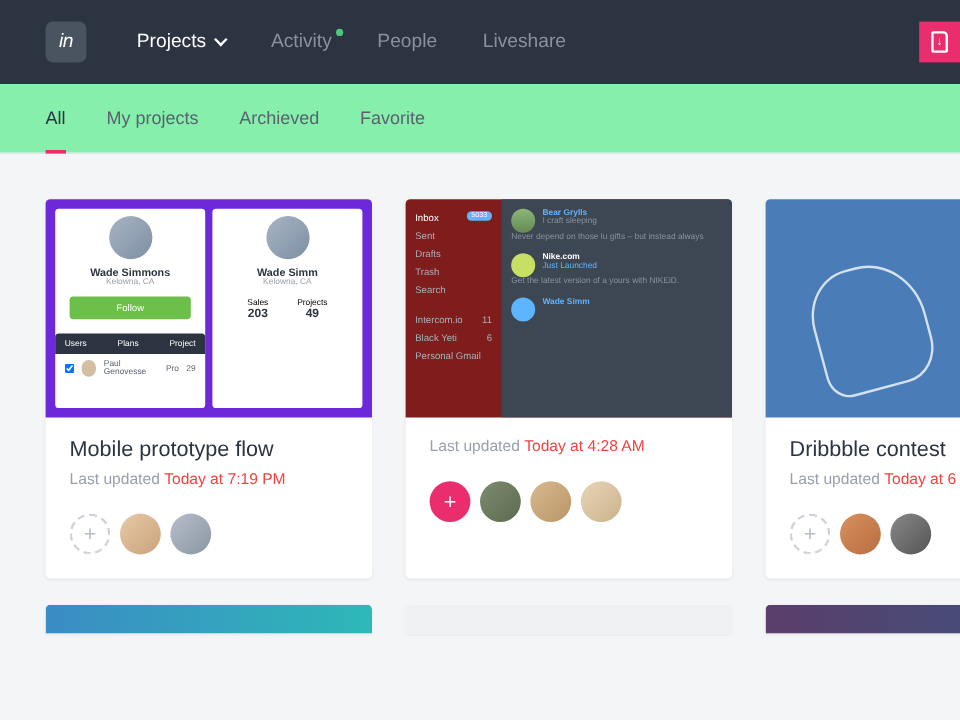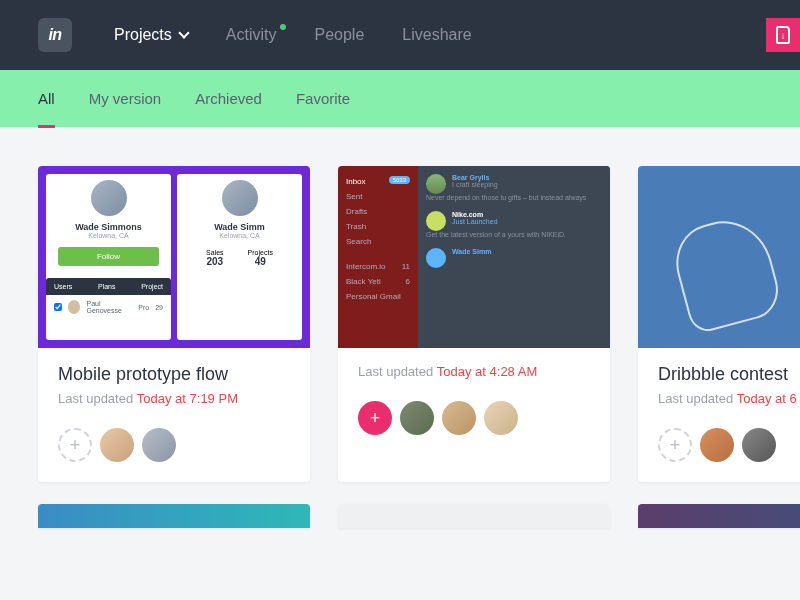--- a/index.html
+++ b/index.html
@@ -20,21 +20,21 @@
 }
 .logo {
   width: 34px;
   height: 34px;
   background: #4a5360;
   border-radius: 6px;
   display: flex;
   align-items: center;
   justify-content: center;
   color: #fff;
-  font-weight: 700;
+  font-weight: 400;
   font-size: 16px;
   font-style: italic;
   margin-right: 42px;
   letter-spacing: -0.5px;
 }
 .nav { display: flex; gap: 38px; }
 .nav-item {
   color: #8a919c;
   font-size: 16px;
   cursor: pointer;
@@ -209,21 +209,21 @@
     <div class="nav-item">People</div>
     <div class="nav-item">Liveshare</div>
   </nav>
   <div class="upload-btn">
     <div class="upload-icon"></div>
   </div>
 </div>
 
 <div class="tabs">
   <div class="tab active">All</div>
-  <div class="tab">My version</div>
+  <div class="tab">My projects</div>
   <div class="tab">Archieved</div>
   <div class="tab">Favorite</div>
 </div>
 
 <div class="cards">
 
   <div class="card">
     <div class="thumb t1">
       <div class="col">
         <div style="height:6px"></div>

